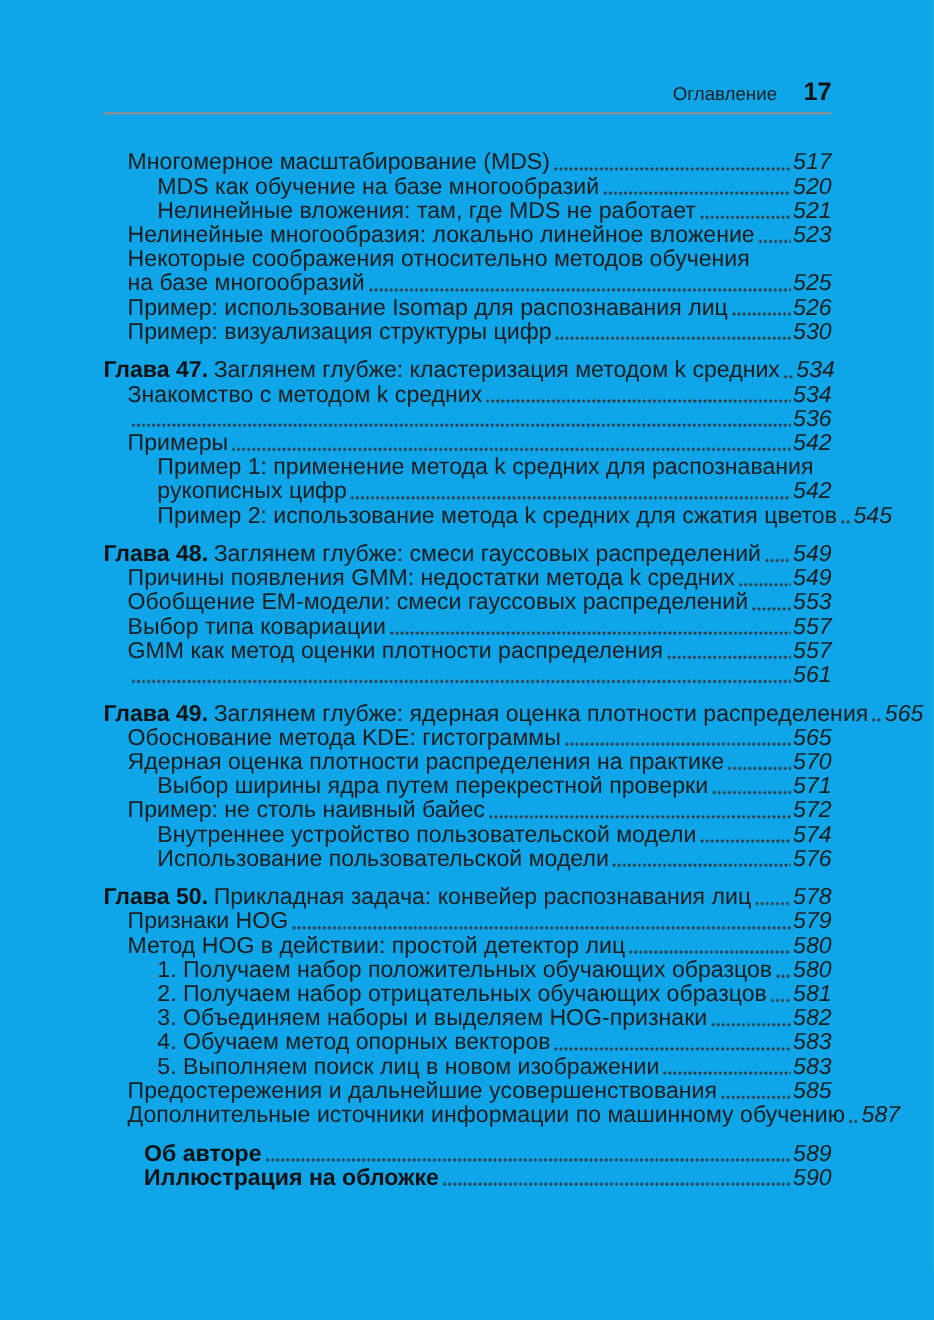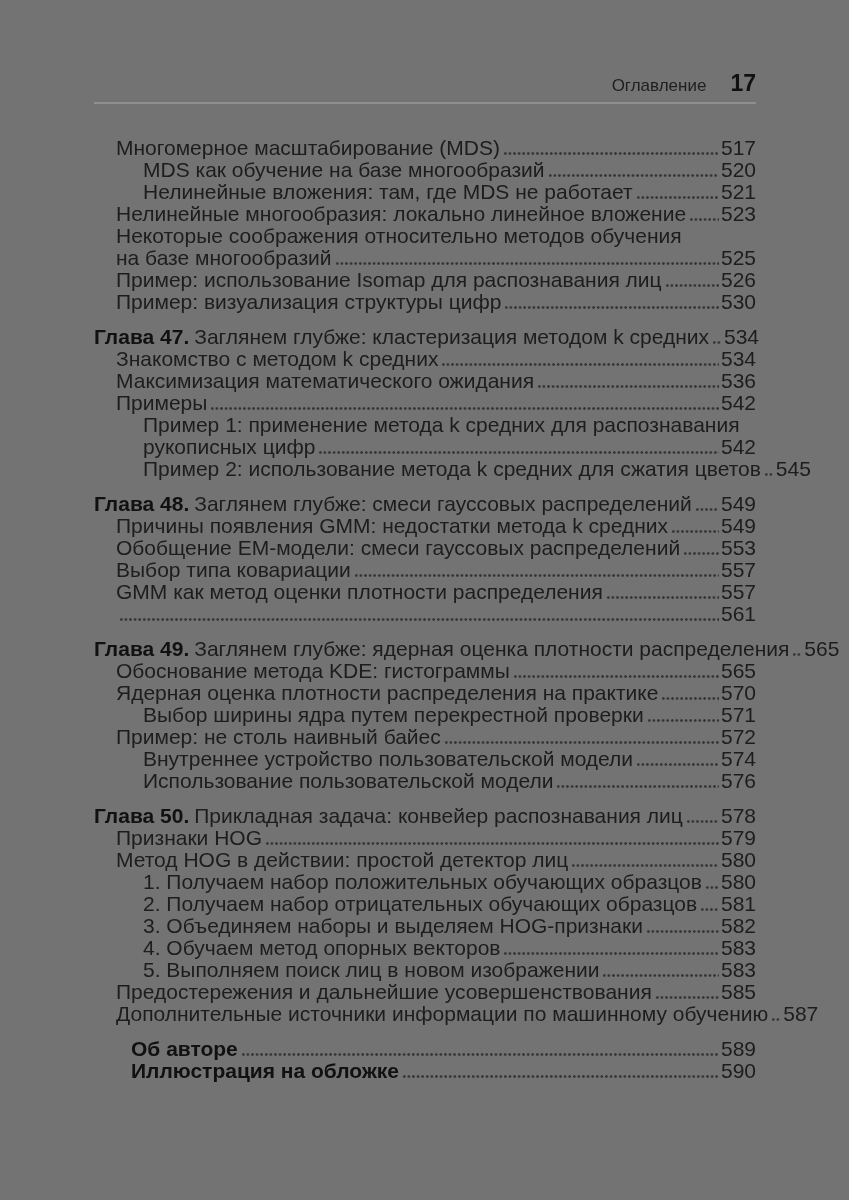--- a/index.html
+++ b/index.html
@@ -4,21 +4,21 @@
 <style>
   html, body {
     margin: 0;
     padding: 0;
     background: #ffffff;
   }
   .page {
     position: relative;
     width: 849px;
     height: 1200px;
-    background: #737373;
+    background: #0ea5e9;
     font-family: "Liberation Sans", sans-serif;
     color: #1d1d1d;
     overflow: hidden;
   }
   .header {
     position: absolute;
     top: 70px;
     left: 94px;
     right: 93px;
     display: flex;
@@ -63,21 +63,21 @@
   .leader {
     flex: 1 1 auto;
     min-width: 10px;
     height: 22px;
     margin: 0 2px 0 3px;
     background-image: radial-gradient(circle, #353535 1.05px, rgba(0,0,0,0) 1.45px);
     background-size: 4.6px 4.6px;
     background-repeat: repeat-x;
     background-position: left bottom 3px;
   }
-  .toc-page { flex: 0 0 auto; }
+  .toc-page { flex: 0 0 auto; font-style: italic; }
 </style>
 </head>
 <body>
 
 <div class="page">
   <div class="header">
     <span class="header-title">Оглавление</span>
     <span class="header-page">17</span>
   </div>
   <div class="rule"></div>
@@ -128,21 +128,20 @@
           <span class="toc-title">Заглянем глубже: кластеризация методом k средних</span>
           <span class="leader"></span>
           <span class="toc-page">534</span>
         </div>
         <div class="toc-row lvl-1">
           <span class="toc-title">Знакомство с методом k средних</span>
           <span class="leader"></span>
           <span class="toc-page">534</span>
         </div>
         <div class="toc-row lvl-1">
-          <span class="toc-title">Максимизация математического ожидания</span>
           <span class="leader"></span>
           <span class="toc-page">536</span>
         </div>
         <div class="toc-row lvl-1">
           <span class="toc-title">Примеры</span>
           <span class="leader"></span>
           <span class="toc-page">542</span>
         </div>
         <div class="toc-row lvl-2">
           <span class="toc-title">Пример 1: применение метода k средних для распознавания</span>

